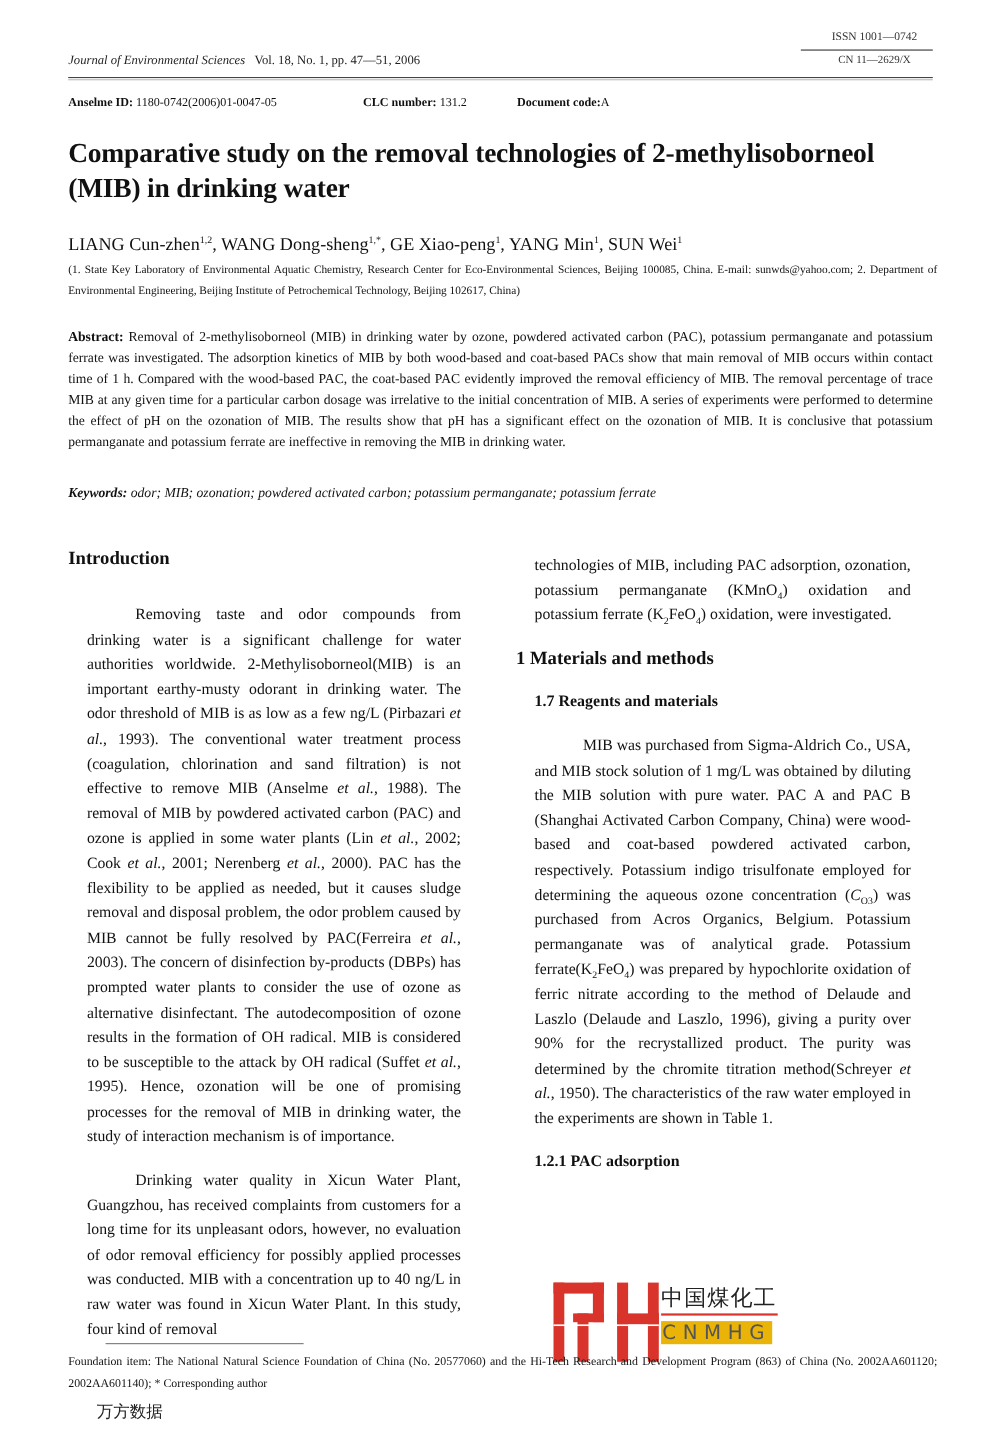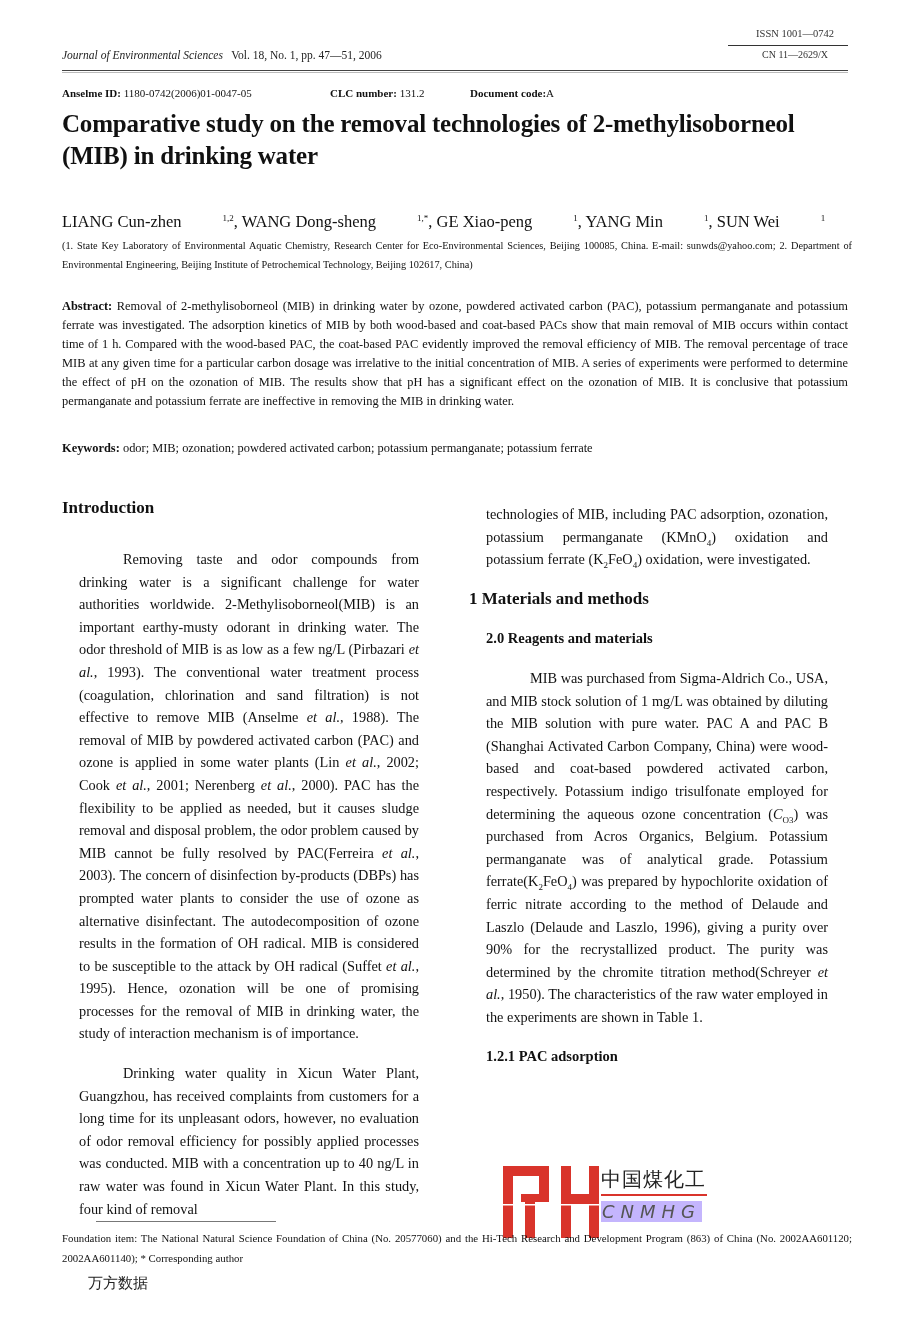--- a/index.html
+++ b/index.html
@@ -12,28 +12,28 @@
     .hdr-journal i { font-style: italic; }
     .hdr-issn { left: 740px; top: 28px; font-size: 10.5px; color: #333; width: 110px; text-align: center; }
     .hdr-issn-line { left: 728px; top: 45px; width: 120px; height: 1px; background: #333; }
     .hdr-cn { left: 740px; top: 49px; font-size: 10px; color: #333; width: 110px; text-align: center; }
     .hdr-rule { left: 62px; top: 70px; width: 786px; height: 1px; background: #444; }
     .hdr-rule2 { left: 62px; top: 72px; width: 786px; height: 1px; background: #bbb; }
 
     .meta { top: 87px; font-size: 11px; color: #111; }
     .meta b { font-weight: bold; }
 
-    .title { left: 62px; top: 108px; width: 800px; font-size: 25px; font-weight: bold; line-height: 32px; letter-spacing: -0.2px; }
+    .title { left: 62px; top: 124px; width: 800px; font-size: 25px; font-weight: bold; line-height: 32px; letter-spacing: -0.2px; }
     .authors { left: 62px; top: 212px; font-size: 16.5px; }
-    .authors sup { font-size: 9px; margin-left: 41px; }
+    .authors sup { font-size: 9px; }
     .affil { left: 62px; top: 236px; width: 790px; font-size: 10.3px; line-height: 19px; text-align: justify; text-align-last: left; }
 
     .abstract { left: 62px; top: 297px; width: 786px; font-size: 12.4px; line-height: 19px; text-align: justify; }
     .abstract b { font-weight: bold; }
-    .keywords { left: 62px; top: 439px; width: 786px; font-size: 12.4px; line-height: 19px; }
+    .keywords { left: 62px; top: 439px; width: 786px; font-size: 12.4px; line-height: 19px; font-style: italic; }
 
     .col { font-size: 14.3px; line-height: 22.6px; text-align: justify; }
     .col p { margin: 17px; }
     .col .indent { text-indent: 44px; }
     .col-left { left: 62px; top: 531px; width: 374px; }
     .col-right { left: 469px; top: 486px; width: 376px; }
     .h-intro { left: 62px; top: 498px; font-size: 17px; font-weight: bold; }
     .h1 { font-size: 17px; font-weight: bold; margin: 13px 0 6px 0 !important; text-align: left; }
     .h2 { font-size: 14.5px; font-weight: bold; text-align: left; }
     .etal { font-style: italic; }
@@ -41,21 +41,21 @@
     sub { font-size: 9px; }
 
     .fn-rule { left: 96px; top: 1221px; width: 180px; height: 1px; background: #777; }
     .footnote { left: 62px; top: 1228px; width: 790px; font-size: 10.8px; line-height: 20px; text-align: justify; }
     .wanfang { left: 88px; top: 1274px; font-family: "DejaVu Sans", sans-serif; font-size: 15px; color: #222; }
 
     .wm { left: 503px; top: 1164px; width: 320px; height: 76px; }
     .wm-logo { position: absolute; left: 0; top: 0; }
     .wm-cn { position: absolute; left: 96px; top: 2px; font-family: "DejaVu Sans", sans-serif; font-size: 20px; color: #222; background: #fff; padding: 0 2px; letter-spacing: 1px; }
     .wm-line { position: absolute; left: 98px; top: 30px; width: 106px; height: 2px; background: #d9342b; }
-    .wm-en { position: absolute; left: 98px; top: 37px; font-family: "DejaVu Sans", sans-serif; font-size: 18px; color: #555; background: #c4b5fd; letter-spacing: 6px; padding: 0 1px; font-style: italic; }
+    .wm-en { position: absolute; left: 98px; top: 37px; font-family: "DejaVu Sans", sans-serif; font-size: 18px; color: #555; background: #eab308; letter-spacing: 6px; padding: 0 1px; }
   </style>
 </head>
 <body>
 
 <div class="abs hdr-journal">
   <i>Journal of Environmental Sciences</i>&nbsp;&nbsp;
   <span>Vol. 18, No. 1, pp. 47—51, 2006</span>
 </div>
 <div class="abs hdr-issn">ISSN 1001—0742</div>
 <div class="abs hdr-issn-line"></div>
@@ -101,21 +101,21 @@
     <span>Removing taste and odor compounds from drinking water is a significant challenge for water authorities worldwide. 2-Methylisoborneol(MIB) is an important earthy-musty odorant in drinking water. The odor threshold of MIB is as low as a few ng/L (Pirbazari </span><span class="etal">et al.</span><span>, 1993). The conventional water treatment process (coagulation, chlorination and sand filtration) is not effective to remove MIB (Anselme </span><span class="etal">et al.</span><span>, 1988). The removal of MIB by powdered activated carbon (PAC) and ozone is applied in some water plants (Lin </span><span class="etal">et al.</span><span>, 2002; Cook </span><span class="etal">et al.</span><span>, 2001; Nerenberg </span><span class="etal">et al.</span><span>, 2000). PAC has the flexibility to be applied as needed, but it causes sludge removal and disposal problem, the odor problem caused by MIB cannot be fully resolved by PAC(Ferreira </span><span class="etal">et al.</span><span>, 2003). The concern of disinfection by-products (DBPs) has prompted water plants to consider the use of ozone as alternative disinfectant. The autodecomposition of ozone results in the formation of OH radical. MIB is considered to be susceptible to the attack by OH radical (Suffet </span><span class="etal">et al.</span><span>, 1995). Hence, ozonation will be one of promising processes for the removal of MIB in drinking water, the study of interaction mechanism is of importance.</span>
   </p>
   <p class="indent">Drinking water quality in Xicun Water Plant, Guangzhou, has received complaints from customers for a long time for its unpleasant odors, however, no evaluation of odor removal efficiency for possibly applied processes was conducted. MIB with a concentration up to 40 ng/L in raw water was found in Xicun Water Plant. In this study, four kind of removal</p>
 </div>
 
 <div class="abs col col-right">
   <p>
     <span>technologies of MIB, including PAC adsorption, ozonation, potassium permanganate (KMnO</span><sub>4</sub><span>) oxidation and potassium ferrate (K</span><sub>2</sub><span>FeO</span><sub>4</sub><span>) oxidation, were investigated.</span>
   </p>
   <p class="h1">1  Materials and methods</p>
-  <p class="h2">2.0  Reagents and materials</p>
+  <p class="h2">1.7  Reagents and materials</p>
   <p class="indent">
     <span>MIB was purchased from Sigma-Aldrich Co., USA, and MIB stock solution of 1 mg/L was obtained by diluting the MIB solution with pure water. PAC A and PAC B (Shanghai Activated Carbon Company, China) were wood-based and coat-based powdered activated carbon, respectively. Potassium indigo trisulfonate employed for determining the aqueous ozone concentration (</span><i>C</i><sub>O3</sub><span>) was purchased from Acros Organics, Belgium. Potassium permanganate was of analytical grade. Potassium ferrate(K</span><sub>2</sub><span>FeO</span><sub>4</sub><span>) was prepared by hypochlorite oxidation of ferric nitrate according to the method of Delaude and Laszlo (Delaude and Laszlo, 1996), giving a purity over 90% for the recrystallized product. The purity was determined by the chromite titration method(Schreyer </span><span class="etal">et al.</span><span>, 1950). The characteristics of the raw water employed in the experiments are shown in Table 1.</span>
   </p>
   <p class="h2">1.2.1  PAC adsorption</p>
 </div>
 
 <div class="abs wm">
   <svg class="wm-logo" width="96" height="76" viewBox="0 0 96 76">
     <g fill="#d9342b">
       <rect x="0" y="2" width="10" height="72"></rect>

